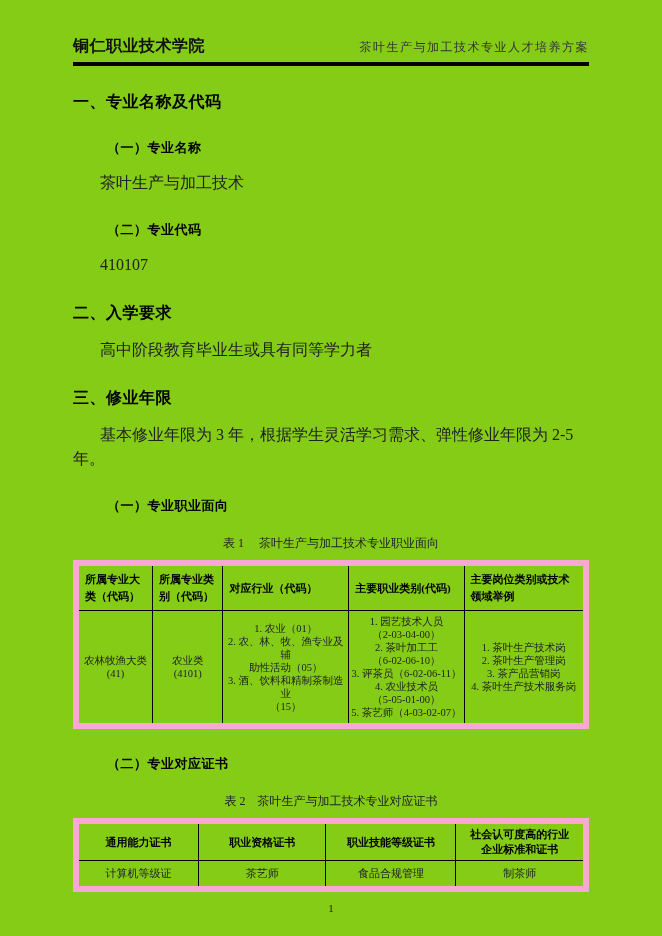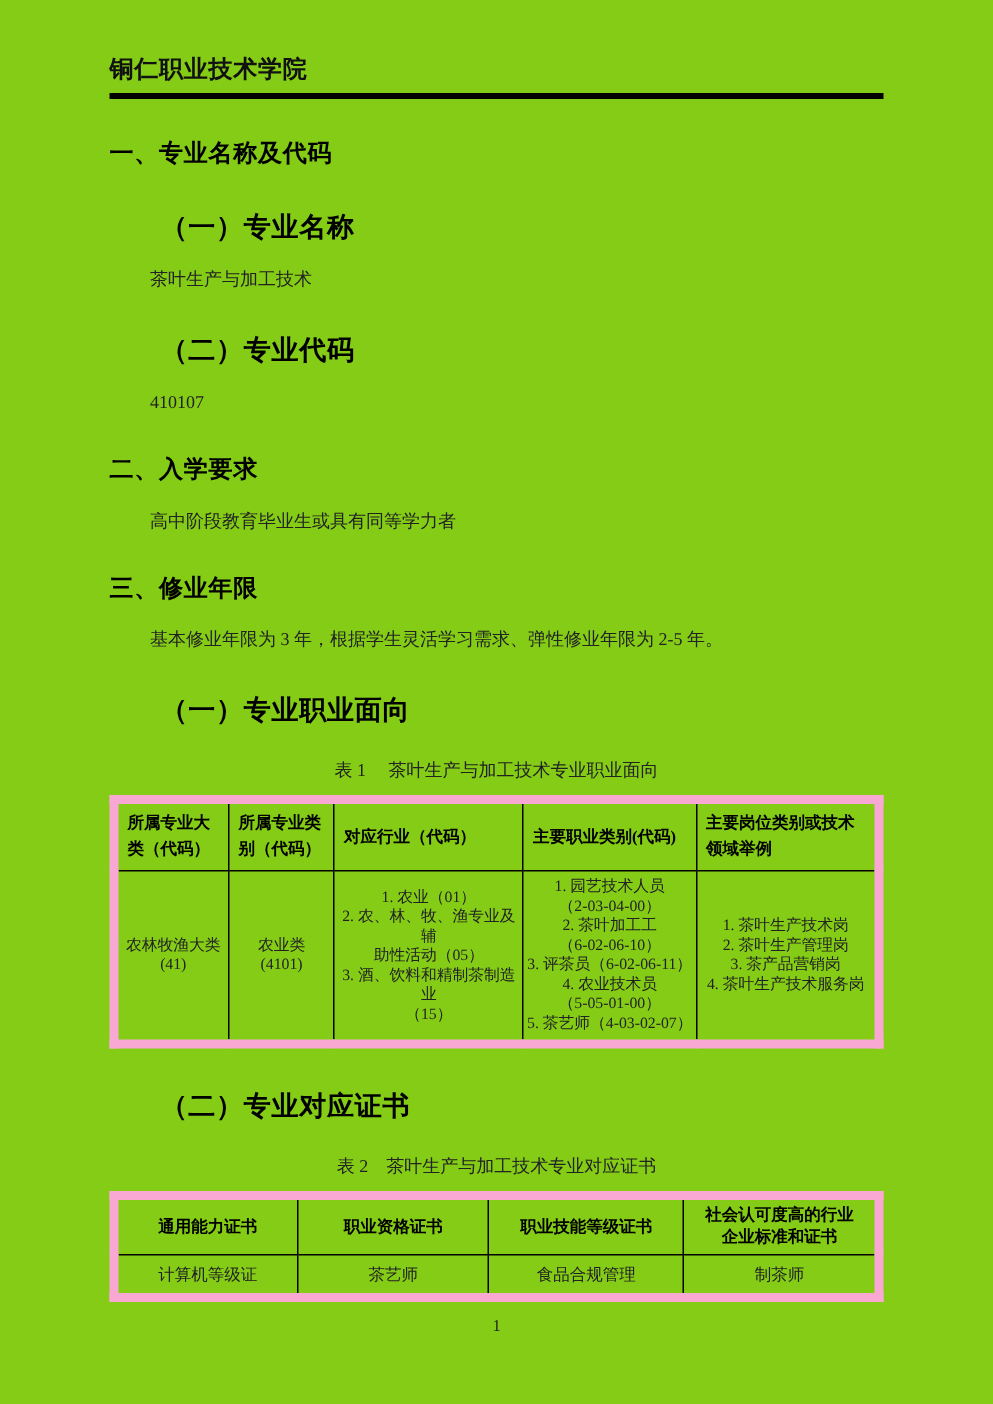--- a/index.html
+++ b/index.html
@@ -24,24 +24,24 @@
   .header-rule { height:2px; border-top:2px solid #000; border-bottom:2px solid #000; }
 
   
   h1.sec {
     font-family:"Liberation Sans","DejaVu Sans",sans-serif;
     font-size:16px; font-weight:bold; letter-spacing:0.5px; color:#000;
     margin:26px 0 14px 0;
   }
   h2.sub {
     font-family:Liberation Serif, serif;
-    font-size:18px; font-weight:bold; letter-spacing:0.5px; color:#000;
+    font-size:13px; font-weight:bold; letter-spacing:0.5px; color:#000;
     margin:26px 0 14px 0; text-indent:34px;
   }
-  p.body-text { font-size:12px; margin:14px 0 14px 0; text-indent:27px; line-height:1.5; color:#222; }
+  p.body-text { font-size:16px; margin:14px 0 14px 0; text-indent:27px; line-height:1.5; color:#222; }
 
   
   .table-caption { text-align:center; font-size:12px; color:#222; margin:20px 0 8px 0; }
 
   
   table { width:100%; border-collapse:collapse; border:6px solid #f9a8d4; table-layout:fixed; }
   th,td { border:1px solid #000; vertical-align:middle; }
 
   .t1 th {
     font-size:11px; font-weight:bold; text-align:left;
@@ -62,20 +62,21 @@
   
   .page-number { text-align:center; font-size:11px; color:#222; margin-top:10px; }
 </style>
 </head>
 <body>
 
 <div class="page">
 
   <div class="page-header">
     <span class="school-name">铜仁职业技术学院</span>
+    <span class="doc-title">茶叶生产与加工技术专业人才培养方案</span>
   </div>
   <div class="header-rule"></div>
 
   <h1 class="sec">一、专业名称及代码</h1>
 
   <h2 class="sub">（一）专业名称</h2>
   <p class="body-text">茶叶生产与加工技术</p>
 
   <h2 class="sub">（二）专业代码</h2>
   <p class="body-text">410107</p>

